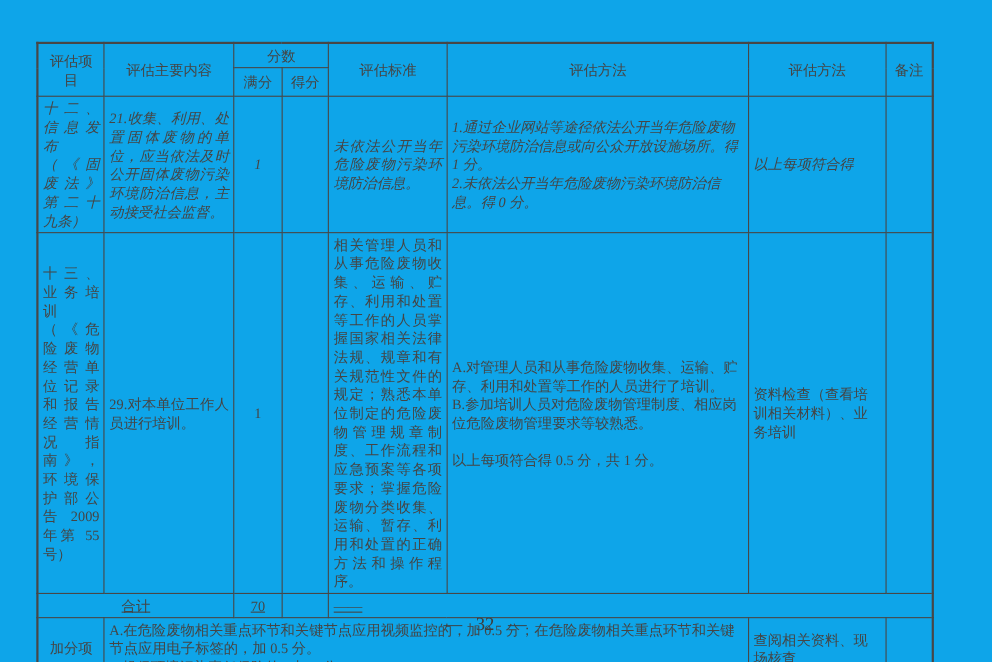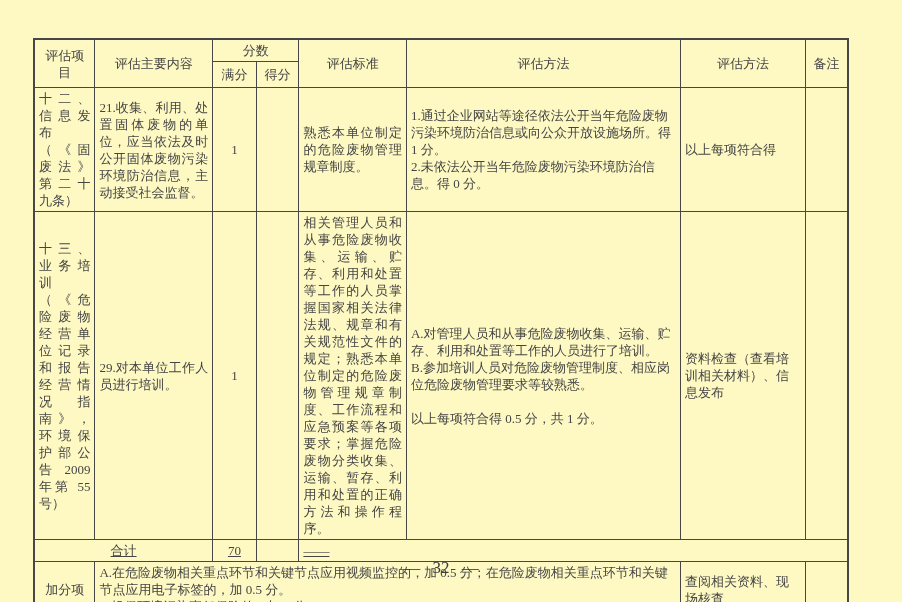--- a/index.html
+++ b/index.html
@@ -6,21 +6,21 @@
     margin: 0;
     padding: 0;
     background: #fcfcfc;
     font-family: "Liberation Serif", "DejaVu Serif", serif;
     color: #454545;
   }
   .page {
     position: relative;
     width: 902px;
     height: 602px;
-    background: #fef9c3;
+    background: #0ea5e9;
     overflow: hidden;
   }
   .sheet {
     position: absolute;
     left: 33px;
     top: 38px;
     width: 816px;
   }
   table.eval {
     border-collapse: collapse;
@@ -49,21 +49,21 @@
   .just {
     text-align: justify;
     text-justify: inter-character;
   }
   .prewrap { white-space: pre-line; margin-left: 16px; }
   .center { text-align: center; }
   .td-standard { line-height: 16.5px; padding: 1px 3px; }
   .td-points   { padding: 2px 5px; }
   .h-head1 { height: 22px; }
   .h-head2 { height: 26px; }
-  .h-row1  { height: 103px; }
+  .h-row1  { height: 103px; font-style: italic; }
   .h-row2  { height: 262px; }
   .h-total { height: 22px; text-decoration: underline; }
   .h-bonus { height: 56px; }
   .footer {
     position: absolute;
     left: 33px;
     width: 816px;
     top: 558px;
     text-align: center;
     font-size: 17px;
@@ -101,37 +101,37 @@
           <th>满分</th>
           <th>得分</th>
         </tr>
       </thead>
       <tbody>
         <tr class="h-row1">
           <td class="just">十二、信息发布（《固废法》第二十九条）</td>
           <td class="just">21.收集、利用、处置固体废物的单位，应当依法及时公开固体废物污染环境防治信息，主动接受社会监督。</td>
           <td class="center">1</td>
           <td class="center"></td>
-          <td class="just td-standard">熟悉本单位制定的危险废物管理规章制度。</td>
+          <td class="just td-standard">未依法公开当年危险废物污染环境防治信息。</td>
           <td class="prewrap td-points">1.通过企业网站等途径依法公开当年危险废物污染环境防治信息或向公众开放设施场所。得 1 分。
 2.未依法公开当年危险废物污染环境防治信息。得 0 分。</td>
           <td>以上每项符合得</td>
           <td></td>
         </tr>
         <tr class="h-row2">
           <td class="just">十三、业务培训（《危险废物经营单位记录和报告经营情况指南》，环境保护部公告 2009 年第 55 号）</td>
           <td class="just">29.对本单位工作人员进行培训。</td>
           <td class="center">1</td>
           <td class="center"></td>
           <td class="just td-standard">相关管理人员和从事危险废物收集、运输、贮存、利用和处置等工作的人员掌握国家相关法律法规、规章和有关规范性文件的规定；熟悉本单位制定的危险废物管理规章制度、工作流程和应急预案等各项要求；掌握危险废物分类收集、运输、暂存、利用和处置的正确方法和操作程序。</td>
           <td class="prewrap td-points">A.对管理人员和从事危险废物收集、运输、贮存、利用和处置等工作的人员进行了培训。
 B.参加培训人员对危险废物管理制度、相应岗位危险废物管理要求等较熟悉。
 
 以上每项符合得 0.5 分，共 1 分。</td>
-          <td>资料检查（查看培训相关材料）、信息发布</td>
+          <td>资料检查（查看培训相关材料）、业务培训</td>
           <td></td>
         </tr>
         <tr class="h-total">
           <td colspan="2" class="center">合计</td>
           <td class="center">70</td>
           <td class="center"></td>
           <td colspan="4">——</td>
         </tr>
         <tr class="h-bonus">
           <td class="center">加分项</td>

